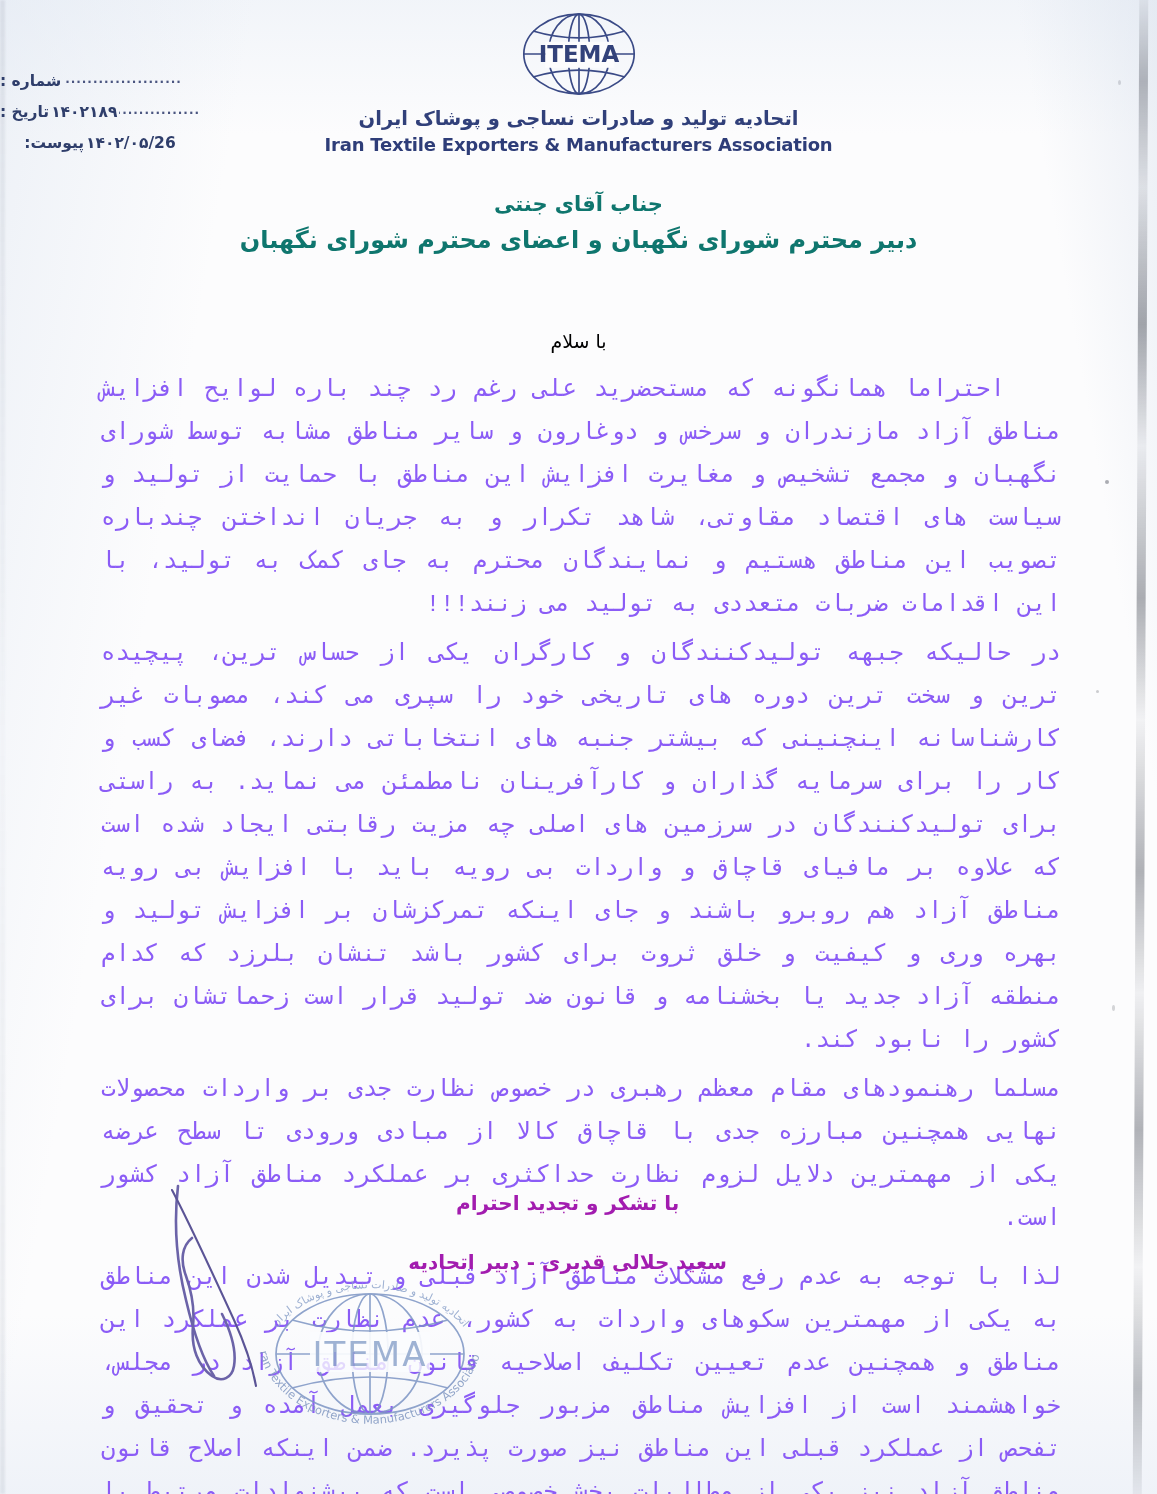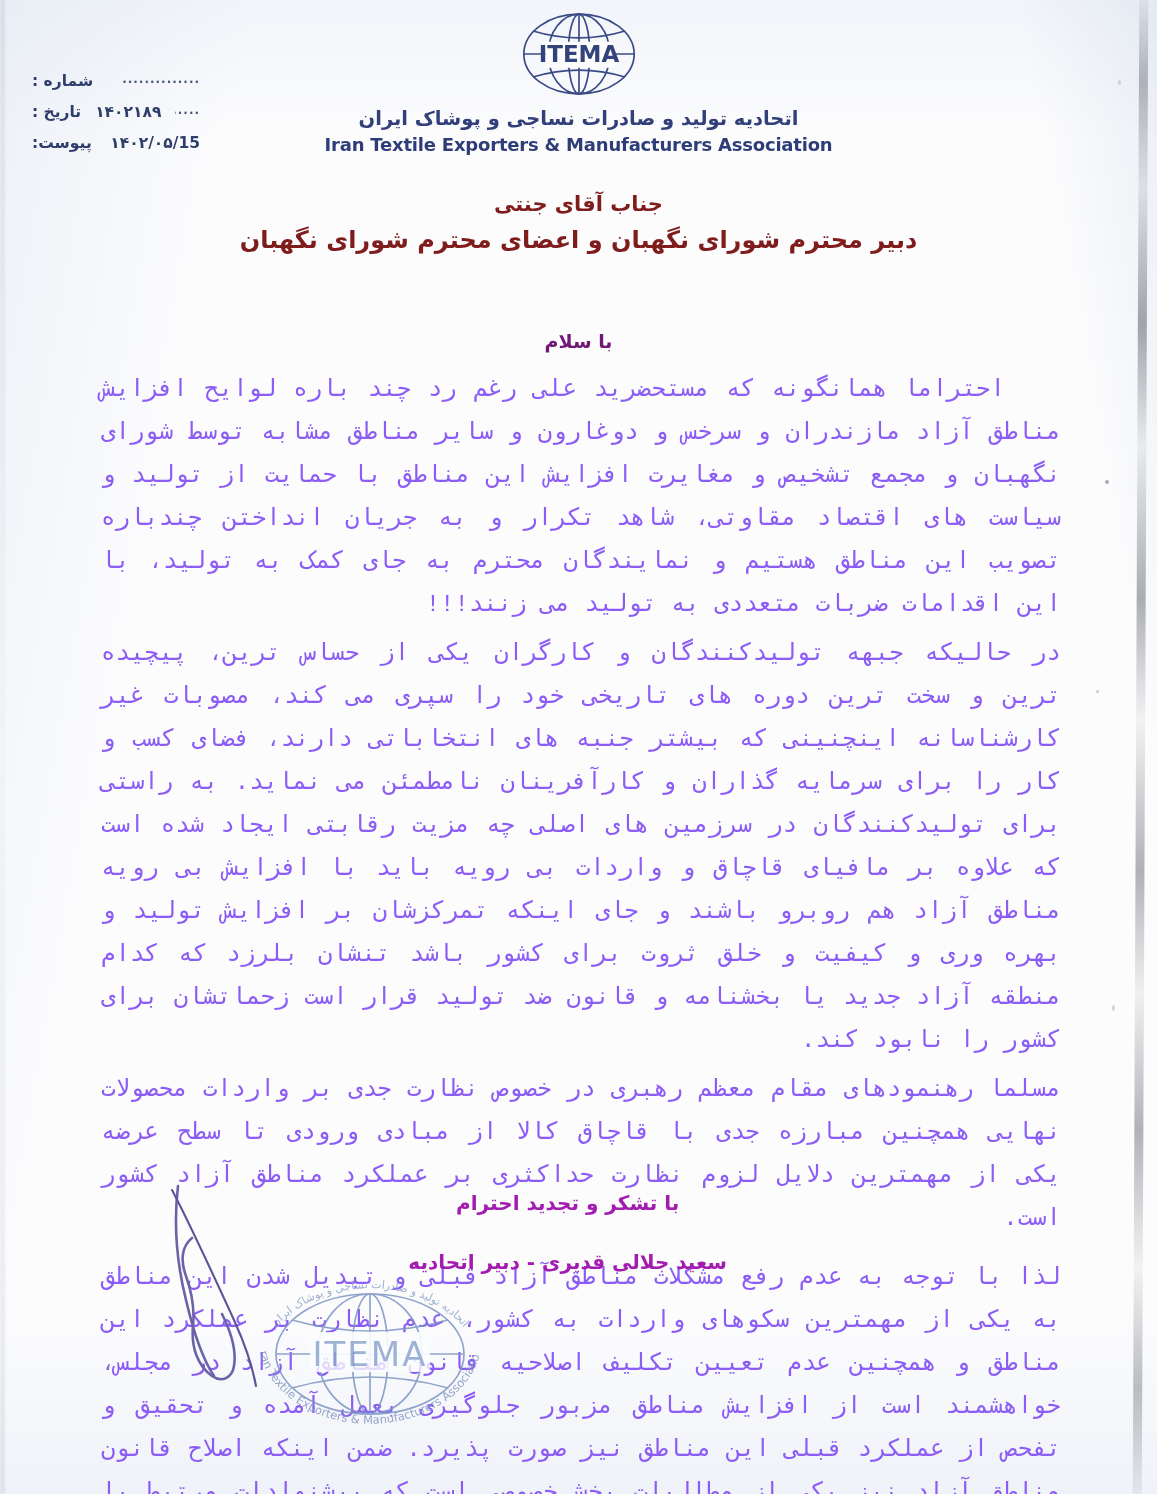--- a/index.html
+++ b/index.html
@@ -79,25 +79,24 @@
     text-align: left;
     direction: rtl;
     color: #2f3e6b;
     font-weight: bold;
     font-size: 15.5px;
     line-height: 30px;
   }
   .meta-row {
     display: flex;
     flex-direction: row-reverse;
-    justify-content: space-between;
+    justify-content: center;
     align-items: baseline;
     white-space: nowrap;
-    gap: 14px;
-    padding-left: 32px;
+    gap: 2px;
   }
   .meta-label { flex: 0 0 auto; }
   .meta-dots {
     flex: 1 1 auto;
     overflow: hidden;
     color: #4a5580;
     letter-spacing: 1px;
     font-size: 12px;
     transform: translateY(-3px);
   }
@@ -138,34 +137,34 @@
   }
 
   
   .addressee {
     position: absolute;
     top: 192px;
     right: 126px;
     left: 126px;
     text-align: center;
     font-weight: bold;
-    color: #7f1d1d;
+    color: #0f766e;
   }
   .addressee .ln1 { font-size: 21px; margin-bottom: 10px; }
   .addressee .ln2 { font-size: 24px; }
 
   .salutation {
     position: absolute;
     top: 330px;
     right: 0;
     left: 0;
     text-align: center;
     font-size: 19px;
-    font-weight: bold;
-    color: #701a75;
+    font-weight: normal;
+    color: #000000;
   }
 
   .body {
     position: absolute;
     top: 368px;
     right: 96px;
     width: 960px;
     font-size: 24px;
     line-height: 43px;
     text-align: justify;
@@ -227,21 +226,21 @@
       <span class="meta-value"></span>
       <span class="meta-dots">.....................</span>
     </div>
     <div class="meta-row">
       <span class="meta-label">تاریخ :</span>
       <span class="meta-value">۱۴۰۲۱۸۹</span>
       <span class="meta-dots">.....................</span>
     </div>
     <div class="meta-row">
       <span class="meta-label">پیوست:</span>
-      <span class="meta-value">۱۴۰۲/۰۵/15</span>
+      <span class="meta-value">۱۴۰۲/۰۵/26</span>
     </div>
   </div>
 
   <div class="letterhead">
     <svg class="logo-globe" viewBox="0 0 200 120">
       <g fill="none" stroke="#3a4a86" stroke-width="2.2">
         <ellipse cx="100" cy="60" rx="72" ry="52"></ellipse>
         <ellipse cx="100" cy="60" rx="40" ry="52"></ellipse>
         <ellipse cx="100" cy="60" rx="14" ry="52"></ellipse>
         <line x1="28" y1="60" x2="172" y2="60"></line>

